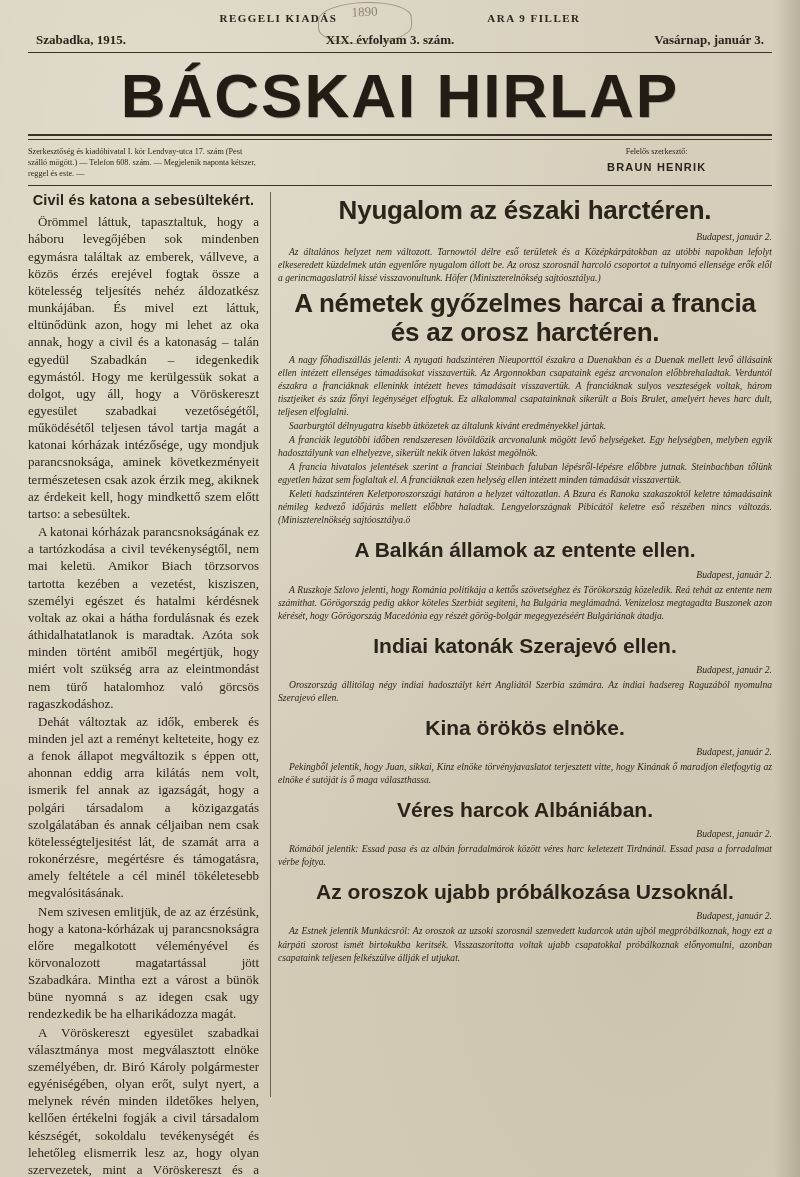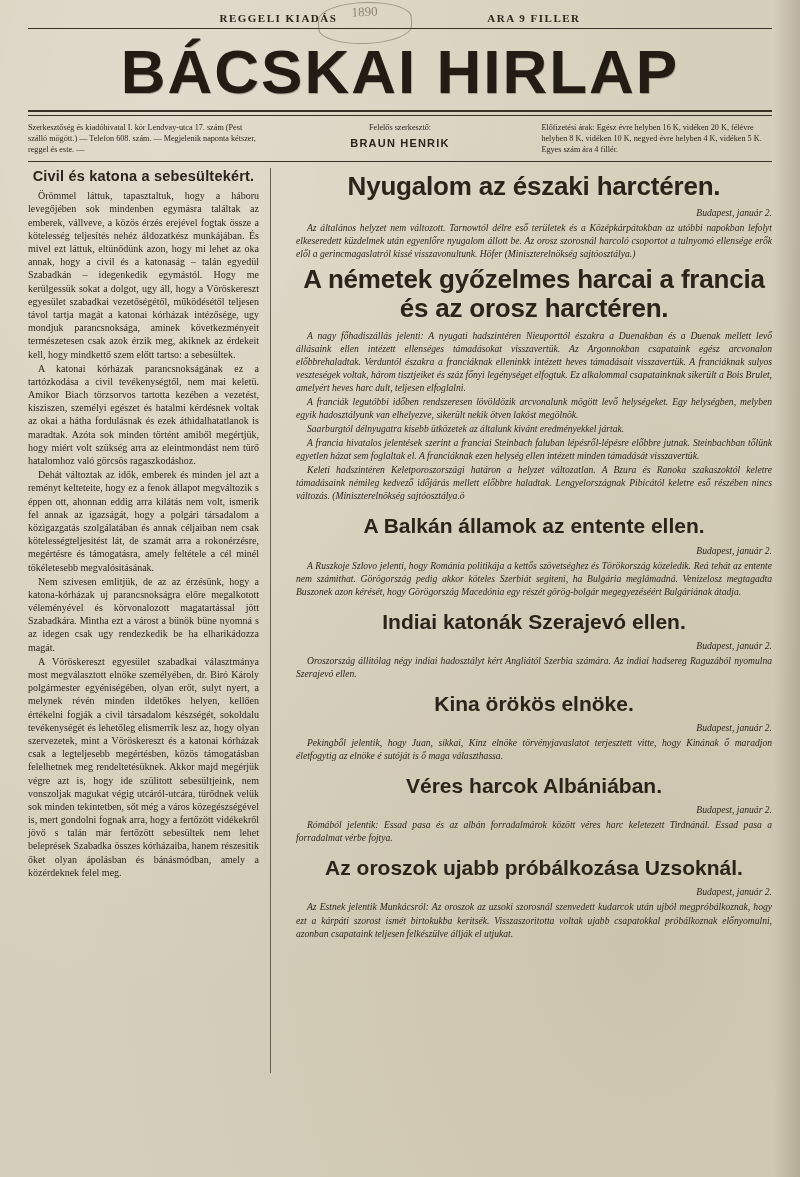--- a/index.html
+++ b/index.html
@@ -78,21 +78,21 @@
     font-size: 11px;
     letter-spacing: 1.2px;
     margin-top: 3px;
   }
   .rule-under-imprint {
     border-top: 1px solid #3a3226;
     margin-bottom: 6px;
   }
   .columns {
     display: flex;
-    gap: 23px;
+    gap: 5px;
     height: 905px;
   }
   .col-left {
     width: 243px;
     border-right: 1px solid #6a6050;
     padding-right: 11px;
     box-sizing: border-box;
   }
   .col-right {
     flex: 1;
@@ -101,21 +101,21 @@
   .hl-left {
     font-family: "Liberation Sans", "DejaVu Sans", sans-serif;
     font-weight: bold;
     font-size: 14.5px;
     text-align: center;
     margin: 0 0 5px 0;
     letter-spacing: 0.2px;
   }
   p.body {
     margin: 0;
-    font-size: 10px;
+    font-size: 13px;
     line-height: 1.32;
     text-align: justify;
     text-indent: 10px;
     hyphens: auto;
   }
   p.body + p.body { margin-top: 1px; }
   .hl-big {
     font-family: "Liberation Sans", "DejaVu Sans", sans-serif;
     font-weight: bold;
     text-align: center;
@@ -178,34 +178,38 @@
   <div class="stamp">
     <span>1890</span>
   </div>
   <div class="edge-shadow"></div>
 
   <div class="masthead-top">
     <span>REGGELI KIADÁS</span>
     <span>ARA 9 FILLER</span>
   </div>
 
+  <div class="masthead-line2">
+    <span>Szabadka, 1915.</span>
+    <span class="mid">XIX. évfolyam 3. szám.</span>
+    <span>Vasárnap, január 3.</span>
+  </div>
 
   <div class="rule-thin"></div>
 
   <div class="title">BÁCSKAI HIRLAP</div>
 
   <div class="rule-double"></div>
 
   <div class="imprint">
     <div class="col">Szerkesztőség és kiadóhivatal I. kör Lendvay-utca 17. szám (Pest szálló mögött.) — Telefon 608. szám. — Megjelenik naponta kétszer, reggel és este. —</div>
     <div class="col mid">
       <div>Felelős szerkesztő:</div>
       <div class="editor-name">BRAUN HENRIK</div>
     </div>
-    <div class="col right">Előfizetési árak: Egész évre helyben 16 K, vidéken 20 K, félévre helyben 8 K, vidéken 10 K, negyed évre helyben 4 K, vidéken 5 K. Egyes szám ára 4 fillér.</div>
   </div>
 
   <div class="rule-under-imprint"></div>
 
   <div class="columns">
 
     <div class="col-left">
       <div class="hl-left">Civil és katona a sebesültekért.</div>
       <p class="body">Örömmel láttuk, tapasztaltuk, hogy a háboru levegőjében sok mindenben egymásra találtak az emberek, vállveve, a közös érzés erejével fogtak össze a kötelesség teljesítés nehéz áldozatkész munkájában. És mivel ezt láttuk, eltünődünk azon, hogy mi lehet az oka annak, hogy a civil és a katonaság – talán egyedül Szabadkán – idegenkedik egymástól. Hogy me kerülgessük sokat a dolgot, ugy áll, hogy a Vöröskereszt egyesület szabadkai vezetőségétől, működésétől teljesen távol tartja magát a katonai kórházak intézősége, ugy mondjuk parancsnoksága, aminek következményeit természetesen csak azok érzik meg, akiknek az érdekeit kell, hogy mindkettő szem előtt tartso: a sebesültek.</p>
       <p class="body">A katonai kórházak parancsnokságának ez a tartózkodása a civil tevékenységtől, nem mai keletü. Amikor Biach törzsorvos tartotta kezében a vezetést, kisziszen, személyi egészet és hatalmi kérdésnek voltak az okai a hátha fordulásnak és ezek áthidalhatatlanok is maradtak. Azóta sok minden történt amiből megértjük, hogy miért volt szükség arra az eleintmondást nem türő hatalomhoz való görcsös ragaszkodáshoz.</p>
@@ -218,22 +222,22 @@
 
       <div class="article">
         <div class="hl-big">Nyugalom az északi harctéren.</div>
         <div class="dateline">Budapest, január 2.</div>
         <p class="ital">Az általános helyzet nem változott. Tarnowtól délre eső területek és a Középkárpátokban az utóbbi napokban lefolyt elkeseredett küzdelmek után egyenlőre nyugalom állott be. Az orosz szorosnál harcoló csoportot a tulnyomó ellensége erők elől a gerincmagaslatról kissé visszavonultunk. Höfer (Miniszterelnökség sajtóosztálya.)</p>
       </div>
 
       <div class="article">
         <div class="hl-big">A németek győzelmes harcai a francia és az orosz harctéren.</div>
         <p class="ital">A nagy főhadiszállás jelenti: A nyugati hadszintéren Nieuporttól északra a Duenakban és a Duenak mellett levő állásaink ellen intézett ellenséges támadásokat visszavertük. Az Argonnokban csapataink egész arcvonalon előbbrehaladtak. Verduntól északra a franciáknak elleninkk intézett heves támadásait visszavertük. A franciáknak sulyos veszteségek voltak, három tisztjeiket és száz főnyi legénységet elfogtuk. Ez alkalommal csapatainknak sikerült a Bois Brulet, amelyért heves harc dult, teljesen elfoglalni.</p>
+        <p class="ital">Saarburgtól délnyugatra kisebb ütközetek az általunk kivánt eredményekkel jártak.</p>
         <p class="ital">A franciák legutóbbi időben rendszeresen lövöldözik arcvonalunk mögött levő helységeket. Egy helységben, melyben egyik hadosztályunk van elhelyezve, sikerült nekik ötven lakóst megölnök.</p>
-        <p class="ital">Saarburgtól délnyugatra kisebb ütközetek az általunk kivánt eredményekkel jártak.</p>
         <p class="ital">A francia hivatalos jelentések szerint a franciai Steinbach faluban lépésről-lépésre előbbre jutnak. Steinbachban tőlünk egyetlen házat sem foglaltak el. A franciáknak ezen helység ellen intézett minden támadását visszavertük.</p>
         <p class="ital">Keleti hadszintéren Keletporoszországi határon a helyzet változatlan. A Bzura és Ranoka szakaszoktól keletre támadásaink némileg kedvező időjárás mellett előbbre haladtak. Lengyelországnak Pibicától keletre eső részében nincs változás. (Miniszterelnökség sajtóosztálya.ö</p>
       </div>
 
       <div class="article">
         <div class="hl-med">A Balkán államok az entente ellen.</div>
         <div class="dateline">Budapest, január 2.</div>
         <p class="ital">A Ruszkoje Szlovo jelenti, hogy Románia politikája a kettős szövetséghez és Törökország közeledik. Reá tehát az entente nem számithat. Görögország pedig akkor köteles Szerbiát segiteni, ha Bulgária meglámadná. Venizelosz megtagadta Buszonek azon kérését, hogy Görögország Macedónia egy részét görög-bolgár megegyezéséért Bulgáriának átadja.</p>
       </div>
 

